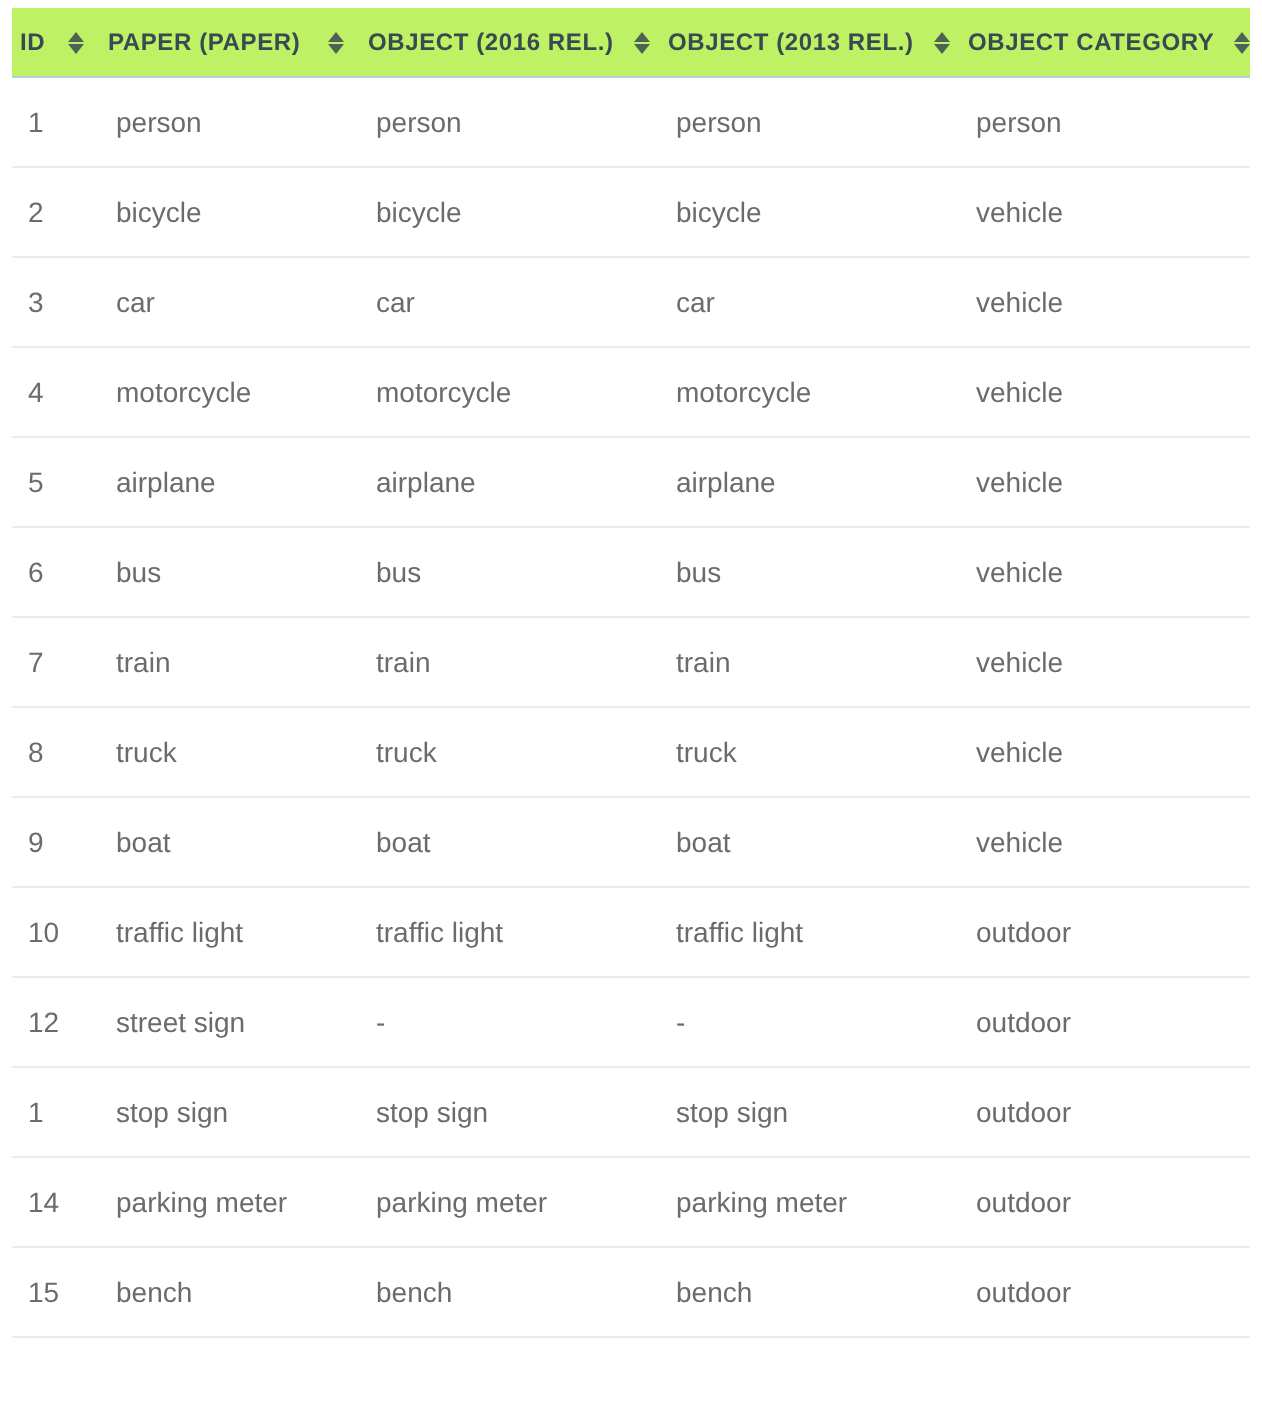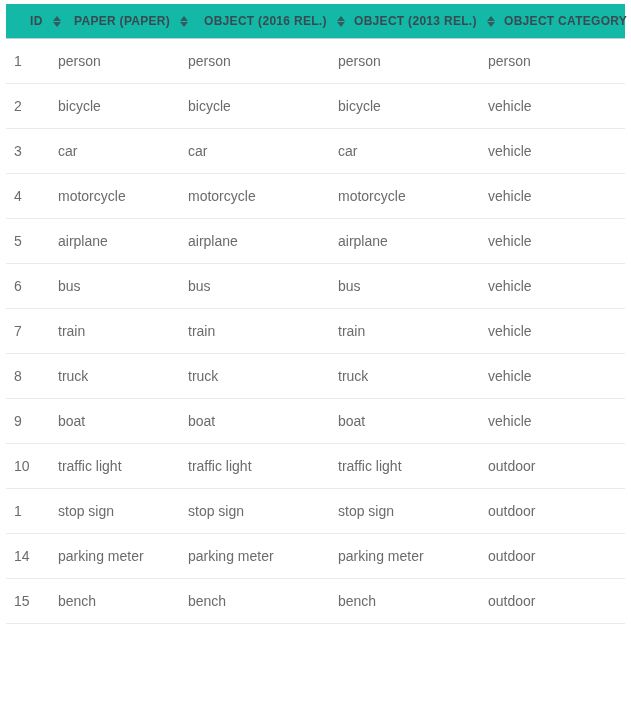--- a/index.html
+++ b/index.html
@@ -14,27 +14,27 @@
     width: 631px;
     box-sizing: border-box;
     padding: 4px 6px 0 6px;
   }
   table {
     width: 100%;
     border-collapse: collapse;
     table-layout: fixed;
   }
   thead th {
-    background: #14b8a6;
+    background: #bef264;
     color: #3a4a52;
     font-weight: 700;
     font-size: 12px;
     letter-spacing: 0.3px;
     text-align: left;
-    padding: 10px 8px 10px 24px;
+    padding: 10px 8px 10px 4px;
     border-bottom: 1px solid #b7cfd9;
     white-space: nowrap;
   }
   .th-inner {
     display: flex;
     align-items: center;
     justify-content: space-between;
     gap: 6px;
   }
   .sort-icon {
@@ -205,20 +205,27 @@
           <td>vehicle</td>
         </tr>
         <tr>
           <td class="id-cell">10</td>
           <td>traffic light</td>
           <td>traffic light</td>
           <td>traffic light</td>
           <td>outdoor</td>
         </tr>
         <tr>
+          <td class="id-cell">12</td>
+          <td>street sign</td>
+          <td>-</td>
+          <td>-</td>
+          <td>outdoor</td>
+        </tr>
+        <tr>
           <td class="id-cell">1</td>
           <td>stop sign</td>
           <td>stop sign</td>
           <td>stop sign</td>
           <td>outdoor</td>
         </tr>
         <tr>
           <td class="id-cell">14</td>
           <td>parking meter</td>
           <td>parking meter</td>

